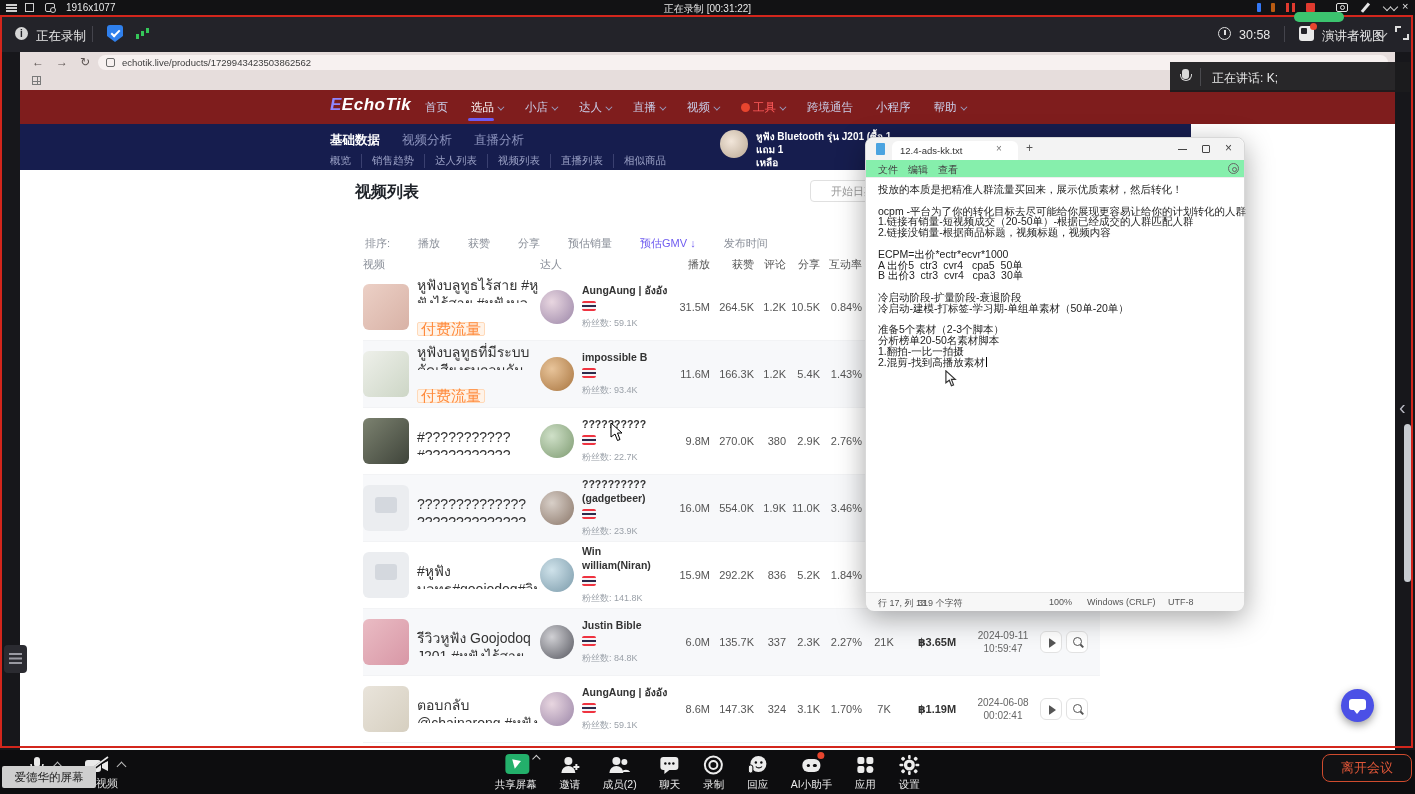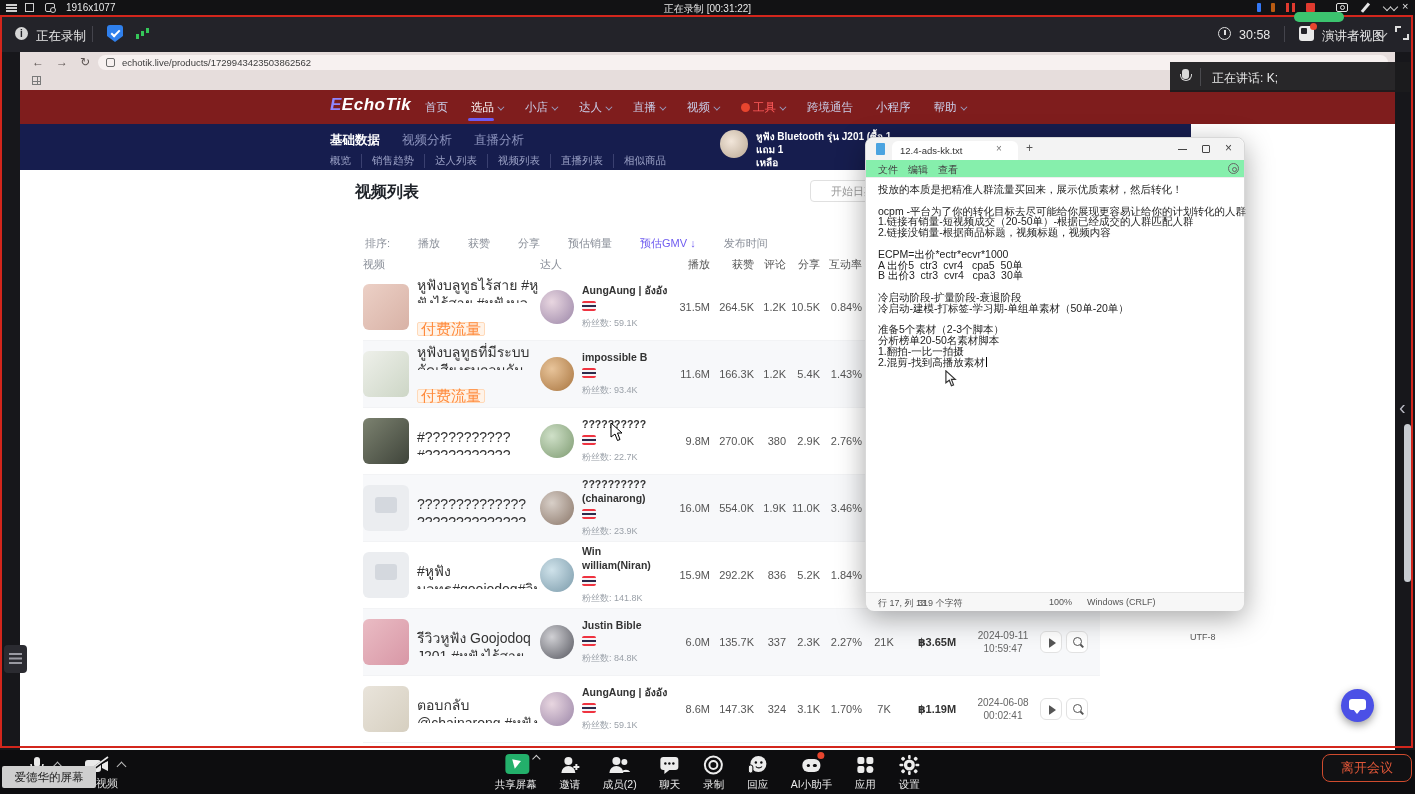--- a/index.html
+++ b/index.html
@@ -372,21 +372,21 @@
 
       <div class="t-row alt">
         <div class="c-video">
             <div class="thumb th-ph"></div>
           <div class="v-meta">
               <div class="v-title">?????????????? ?????????????? ???????...</div>
             </div>
           </div>
         <div class="c-inf">
             <div class="avatar av4"></div>
-          <div><div class="i-name">?????????? (chainarong)</div>
+          <div><div class="i-name">?????????? (gadgetbeer)</div>
           <span class="flag-th"></span>
           <div class="i-fans">粉丝数: 23.9K</div></div>
           </div>
         <div class="c-n c-plays">16.0M</div>
         <div class="c-n c-likes">554.0K</div>
         <div class="c-n c-comm">1.9K</div>
         <div class="c-n c-share">11.0K</div>
         <div class="c-n c-rate">3.46%</div>
       </div>
 
@@ -513,21 +513,21 @@
       <div class="np-line">准备5个素材（2-3个脚本）</div>
       <div class="np-line">分析榜单20-50名素材脚本</div>
       <div class="np-line">1.翻拍-一比一拍摄</div>
       <div class="np-line np-caret"><span>2.混剪-找到高播放素材</span></div>
     </div>
     <div class="abs np-status">
       <span class="abs np-st" style="left:12px;">行 17, 列 13</span>
       <span class="abs np-st" style="left:52px;">319 个字符</span>
       <span class="abs np-st" style="left:183px;">100%</span>
       <span class="abs np-st" style="left:221px;">Windows (CRLF)</span>
-      <span class="abs np-st" style="left:324px;margin-top:35px;">UTF-8</span>
+      <span class="abs np-st" style="left:302px;">UTF-8</span>
     </div>
   </div>
 
   <div class="abs red-frame"></div>
   <div class="abs green-pill"></div>
   <div class="abs r-chev">‹</div>
   <div class="abs chat-fab"></div>
   <div class="abs l-handle"></div>
 
   <div class="abs footer">

